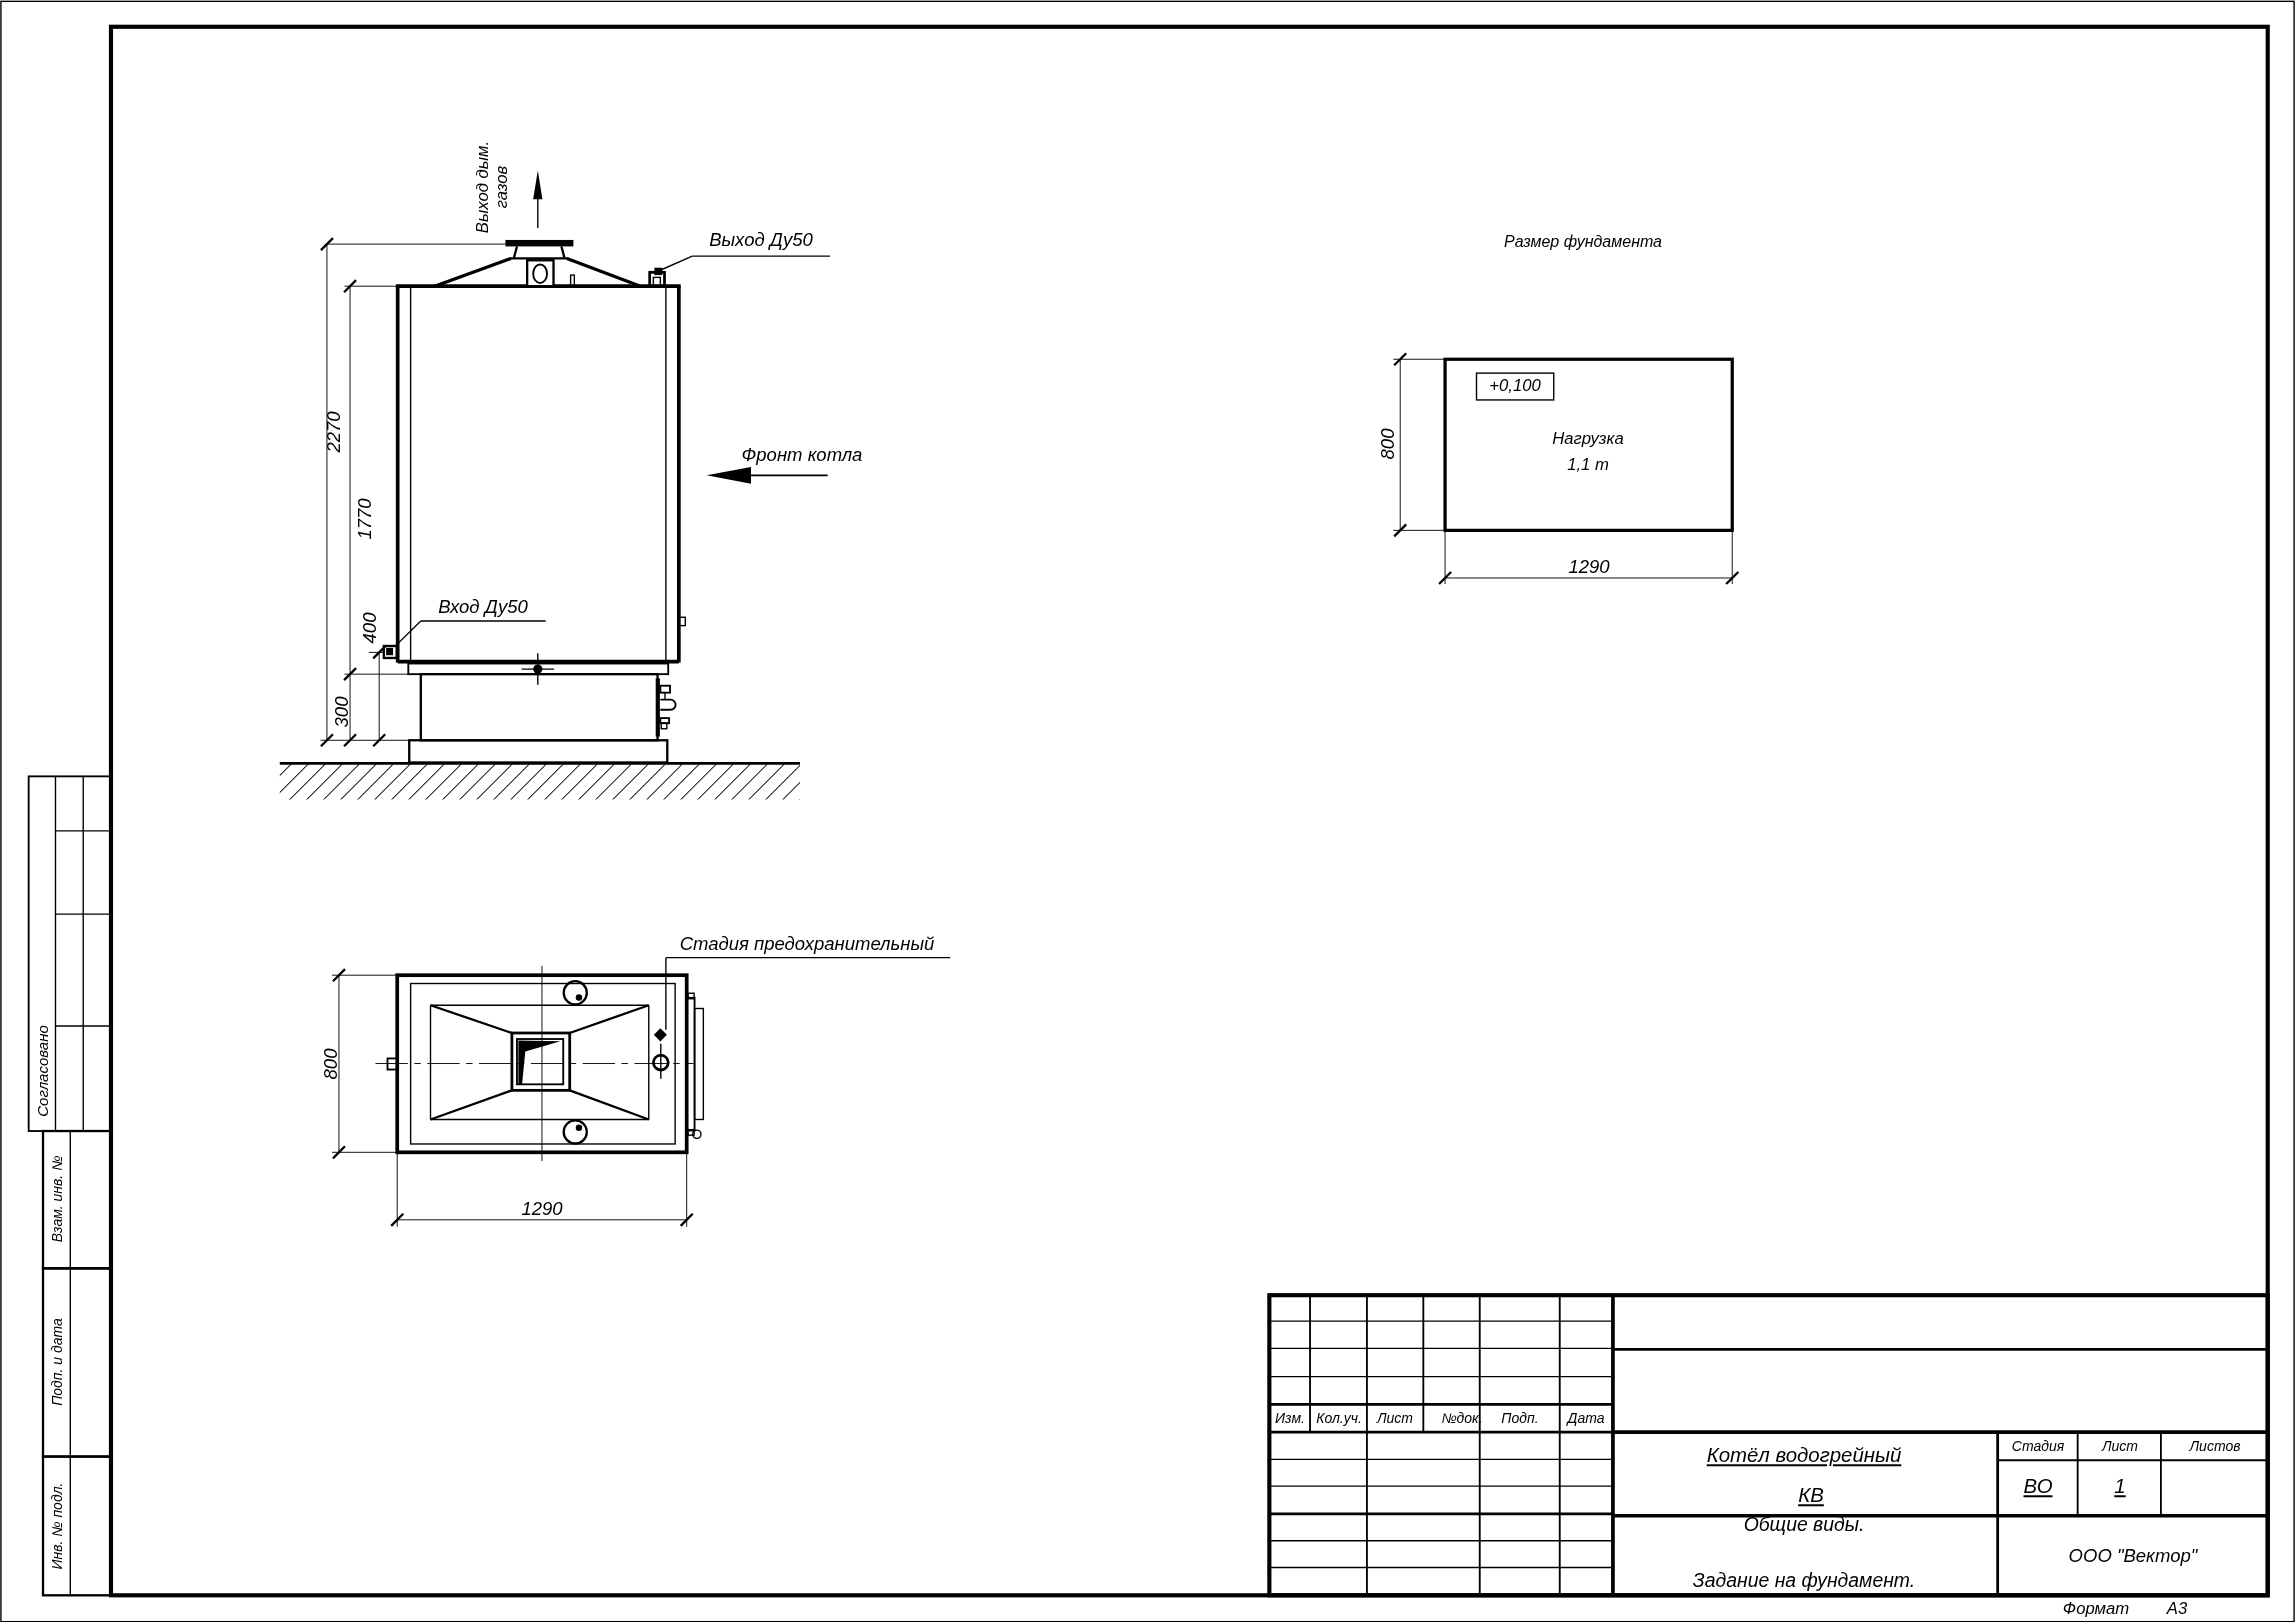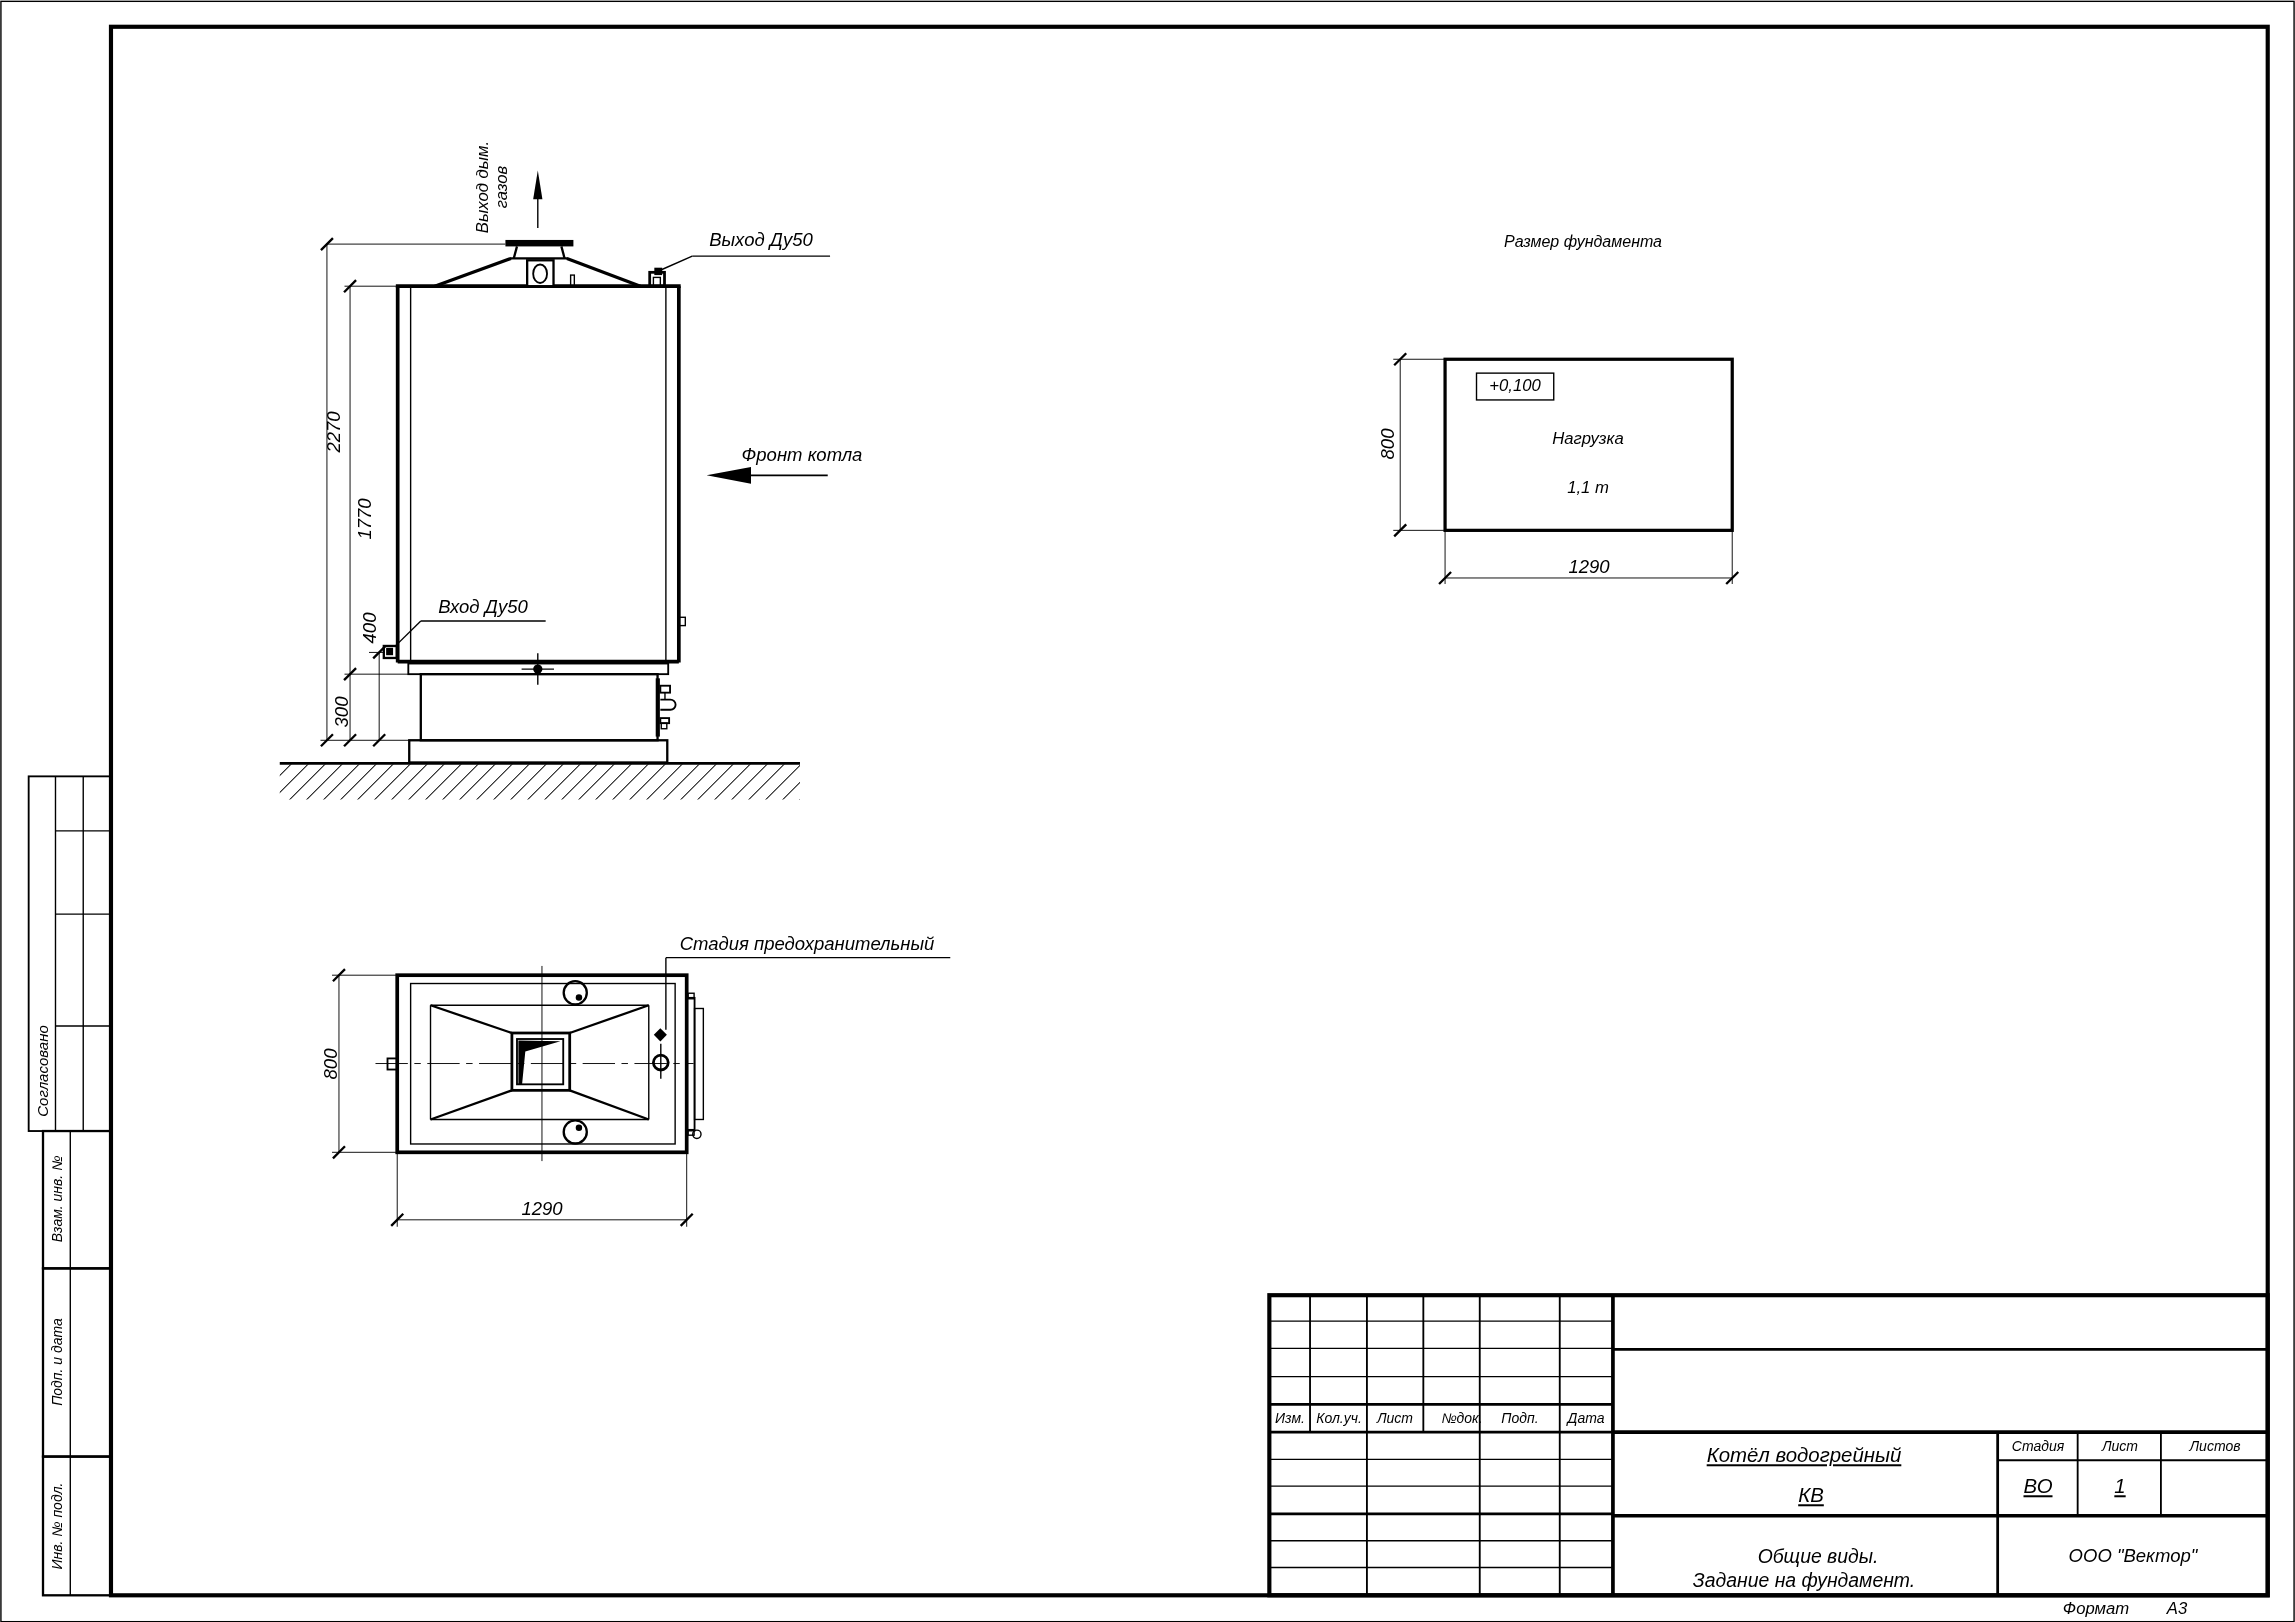--- a/index.html
+++ b/index.html
@@ -235,39 +235,39 @@
   <div class="lbl rot s40" style="left:370px;top:628px;">400</div>
   <div class="lbl rot s40" style="left:342px;top:712px;">300</div>
 
   <div class="lbl s40" style="left:807px;top:944px;">Стадия предохранительный</div>
   <div class="lbl rot s40" style="left:331px;top:1064px;">800</div>
   <div class="lbl s40" style="left:542px;top:1209px;">1290</div>
 
   <div class="lbl s50" style="left:1583px;top:242px;">Размер фундамента</div>
   <div class="lbl s36" style="left:1515px;top:386px;">+0,100</div>
   <div class="lbl s36" style="left:1588px;top:439px;">Нагрузка</div>
-  <div class="lbl s36" style="left:1588px;top:465px;margin-top:23px;">1,1 т</div>
+  <div class="lbl s36" style="left:1588px;top:465px;">1,1 т</div>
   <div class="lbl rot s40" style="left:1388px;top:444px;">800</div>
   <div class="lbl s40" style="left:1589px;top:567px;">1290</div>
 
   <div class="lbl rot s32" style="left:43px;top:1071px;">Согласовано</div>
   <div class="lbl rot s30" style="left:57px;top:1199px;">Взам. инв. №</div>
   <div class="lbl rot s30" style="left:57px;top:1362px;">Подп. и дата</div>
   <div class="lbl rot s30" style="left:57px;top:1526px;">Инв. № подл.</div>
 
   <div class="lbl s30" style="left:1290px;top:1418px;">Изм.</div>
   <div class="lbl s30" style="left:1339px;top:1418px;">Кол.уч.</div>
   <div class="lbl s30" style="left:1395px;top:1418px;">Лист</div>
   <div class="lbl s30" style="left:1452px;top:1418px;margin-left:10px;">№док.</div>
   <div class="lbl s30" style="left:1520px;top:1418px;">Подп.</div>
   <div class="lbl s30" style="left:1586px;top:1418px;">Дата</div>
 
   <div class="lbl s44" style="left:1804px;top:1456px;">Котёл водогрейный</div>
   <div class="lbl s44" style="left:1804px;top:1496px;margin-left:7px;">КВ</div>
-  <div class="lbl s42" style="left:1804px;top:1556px;margin-left:14px;">Общие виды.</div>
+  <div class="lbl s42" style="left:1804px;top:1524px;">Общие виды.</div>
   <div class="lbl s42" style="left:1804px;top:1580px;">Задание на фундамент.</div>
 
   <div class="lbl s30" style="left:2038px;top:1446px;">Стадия</div>
   <div class="lbl s30" style="left:2120px;top:1446px;">Лист</div>
   <div class="lbl s30" style="left:2215px;top:1446px;">Листов</div>
   <div class="lbl s44" style="left:2038px;top:1487px;">ВО</div>
   <div class="lbl s44" style="left:2120px;top:1487px;">1</div>
   <div class="lbl s44" style="left:2215px;top:1487px;"></div>
   <div class="lbl s40" style="left:2133px;top:1556px;">ООО "Вектор"</div>
 

